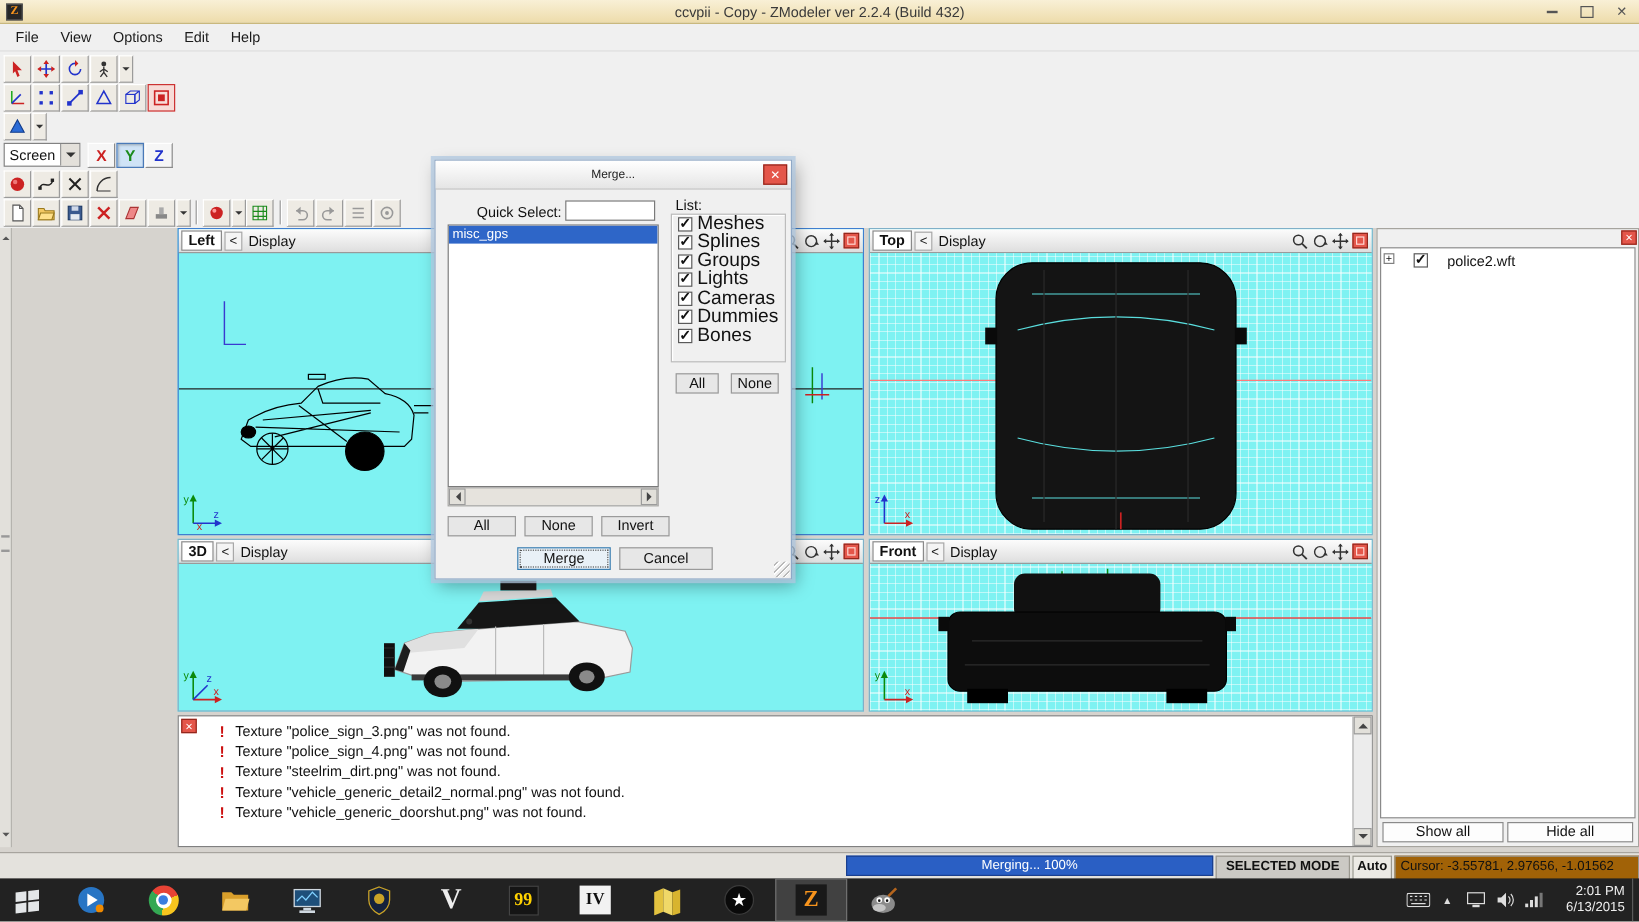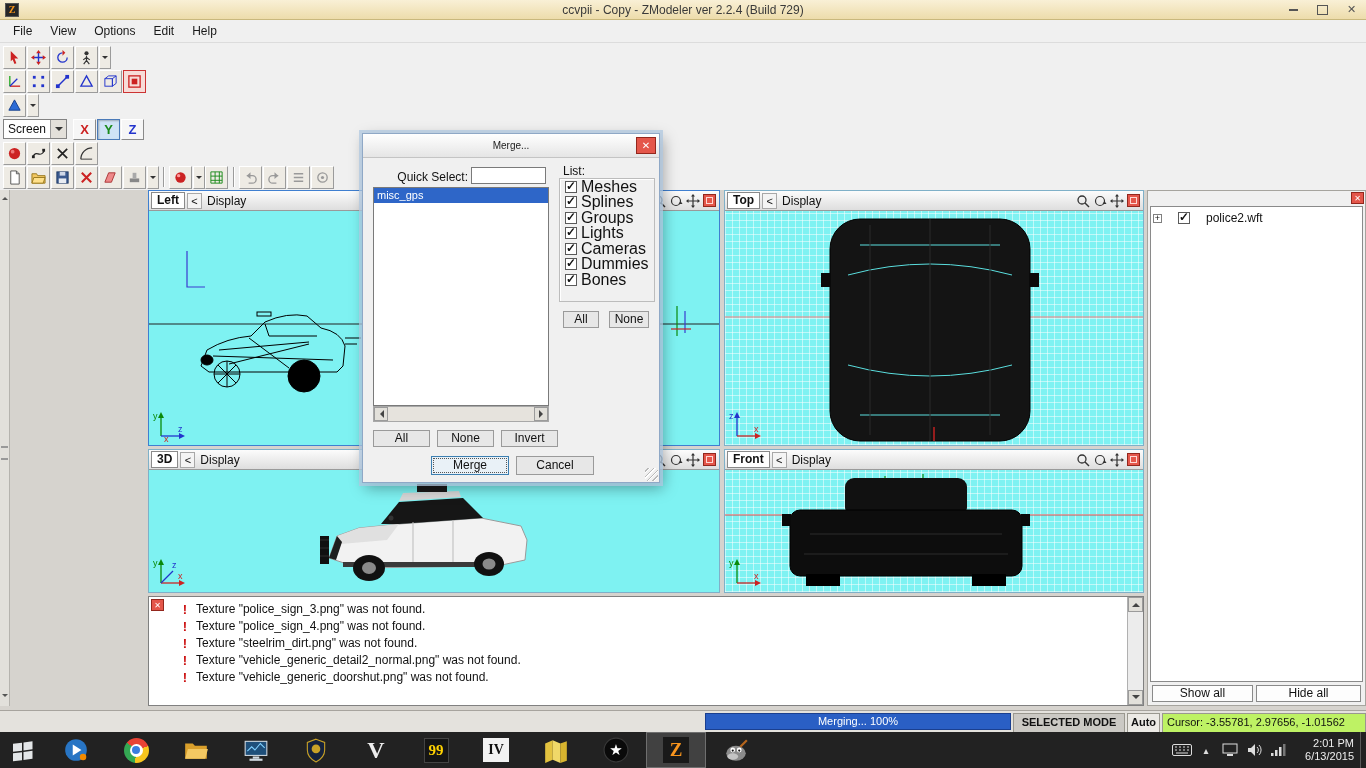--- a/index.html
+++ b/index.html
@@ -56,21 +56,21 @@
 .vp-ico{width:17px;height:16px;display:flex;align-items:center;justify-content:center}
 .vp-max{width:13px;height:13px;background:#e4564a;border:1px solid #93271d;margin:0 1px 0 2px;position:relative}
 .vp-max::before{content:"";position:absolute;left:2px;top:2px;right:2px;bottom:2px;border:1px solid #ffd7d3}
 .vp-body{position:absolute;left:0;top:20px;right:0;bottom:0;overflow:hidden}
 .vp-body.grid{background-color:#7ef2f2;background-image:repeating-linear-gradient(0deg,rgba(255,255,255,.5) 0 1px,transparent 1px 7px),repeating-linear-gradient(90deg,rgba(255,255,255,.5) 0 1px,transparent 1px 7px)}
 .tripod{position:absolute;left:3px;bottom:2px}
 
 
 .scene-panel{position:absolute;left:1147px;top:190px;width:219px;height:516px;background:#f0f0f0;border:1px solid #a6a49e}
 .tree{position:absolute;left:2px;top:15px;right:2px;bottom:23px;background:#fff;border:1px solid #8a8a8a;padding:4px 2px}
-.tree-row{display:flex;align-items:center;gap:16px;font-size:12px}
+.tree-row{display:flex;align-items:flex-start;gap:16px;font-size:12px}
 .expand-box{width:9px;height:9px;border:1px solid #808080;background:#fff;font-size:9px;line-height:7px;text-align:center}
 .expand-box::before{content:"+"}
 .checkbox{width:12px;height:12px;border:1px solid #5a5a5a;background:#fff;position:relative;flex:none}
 .checkbox.on::after{content:"✓";position:absolute;left:0;top:-3px;font-size:12px;font-weight:bold;color:#111}
 .flat-btn{position:absolute;bottom:3px;height:17px;background:#fdfdfd;border:1px solid #8a8a8a;font-size:12px;text-align:center;line-height:15px}
 
 
 .log{position:absolute;left:148px;top:596px;width:996px;height:110px;background:#fff;border:1px solid #808080}
 .log-row{position:absolute;left:32px;height:16px;display:flex;align-items:center;gap:7px}
 .warn{color:#c11;font:bold 13px "Liberation Sans",sans-serif;width:8px;text-align:center}
@@ -81,21 +81,21 @@
 .sb-dn::before{content:"";border:4px solid transparent;border-top-color:#444;margin-top:3px}
 .sb-lf::before{content:"";border:4px solid transparent;border-right-color:#444;margin-right:3px}
 .sb-rt::before{content:"";border:4px solid transparent;border-left-color:#444;margin-left:3px}
 
 
 .statusbar{position:absolute;left:0;top:710px;width:1366px;height:22px;background:#e4e2dd;border-top:1px solid #a7a49e}
 .progress{position:absolute;left:705px;top:2px;width:306px;height:17px;background:#2a5fc4;border:1px solid #1a3f8f;color:#fff;font-size:11px;text-align:center;line-height:15px}
 .seg{position:absolute;top:2px;height:32px;font-size:11px;text-align:center;line-height:16px}
 .seg.mode{left:1013px;width:112px;background:#cbc9c4;border:1px solid #9a988f;font-weight:bold}
 .seg.auto{left:1127px;width:33px;background:#eceae5;border:1px solid #9a988f;font-weight:bold}
-.seg.cursor{left:1162px;width:204px;text-align:left;padding-left:4px;background:#bef264;border:1px solid #9a988f;font-size:11px}
+.seg.cursor{left:1162px;width:204px;text-align:left;padding-left:4px;background:#a16207;border:1px solid #9a988f;font-size:11px}
 
 
 .dialog{position:absolute;left:362px;top:133px;width:298px;height:350px;background:#f0f0f0;border:1px solid #8fa8c6;box-shadow:0 0 0 3px rgba(176,200,224,.75),3px 5px 14px rgba(0,0,0,.35);z-index:50}
 .dlg-title{height:24px;background:linear-gradient(#ffffff,#e5e5e5);border-bottom:1px solid #c4c4c4;text-align:center;font-size:10px;line-height:23px;color:#222}
 .dlg-close{position:absolute;right:3px;top:3px;width:20px;height:17px;background:#e4564a;border:1px solid #93271d;display:flex;align-items:center;justify-content:center}
 .dlg-close::before{content:"✕";color:#fff;font-size:10px}
 .dlg-label{position:absolute;font-size:12px;color:#111}
 .dlg-input{position:absolute;left:108px;top:33px;width:75px;height:17px;border:1px solid #7a7a7a;background:#fff;font-size:11px;padding:0 2px;font-family:"Liberation Sans",sans-serif}
 .listbox{position:absolute;left:10px;top:53px;width:176px;height:219px;background:#fff;border:1px solid #7a7a7a;overflow:hidden}
 .list-row{height:15px;font-size:11px;line-height:15px;padding-left:3px;color:#111}
@@ -125,21 +125,21 @@
 .show-desktop{width:6px;height:36px;border-left:1px solid #5a5a5a}
 .star-glyph{color:#fff;font-size:15px}
 </style>
 </head>
 <body>
 
 <div class="screen">
 
   <div class="titlebar">
     <span class="title-appicon">Z</span>
-    <span class="title-text">ccvpii - Copy - ZModeler ver 2.2.4 (Build 729)</span>
+    <span class="title-text">ccvpii - Copy - ZModeler ver 2.2.4 (Build 432)</span>
     <span class="win-btns">
       <span class="win-btn glyph-min"></span>
       <span class="win-btn glyph-max"></span>
       <span class="win-btn glyph-x"></span>
     </span>
   </div>
 
   <div class="menubar">
     <span class="menu-item">File</span>
     <span class="menu-item">View</span>

